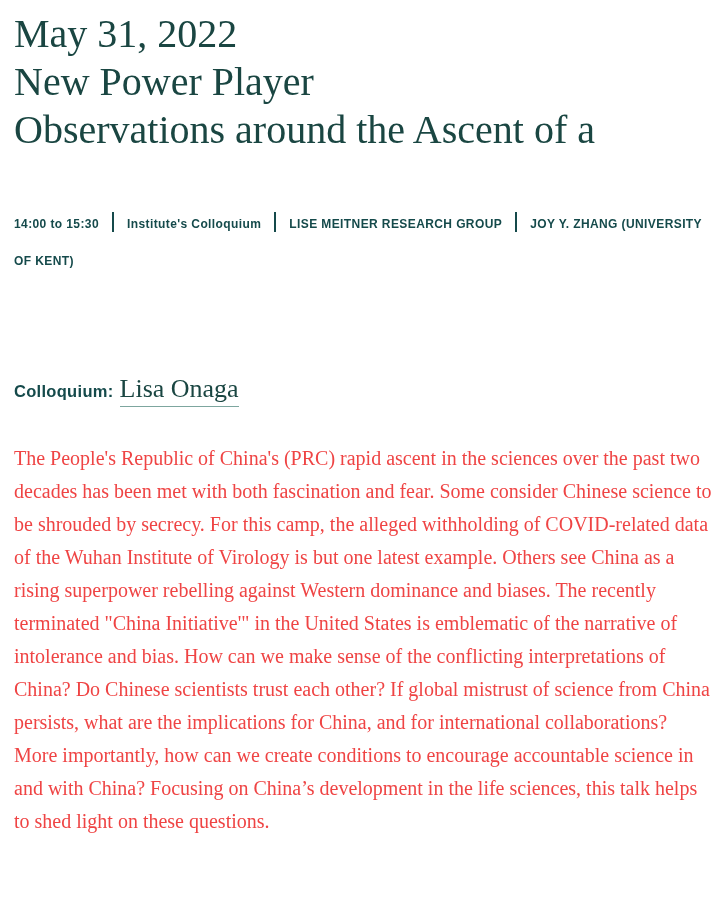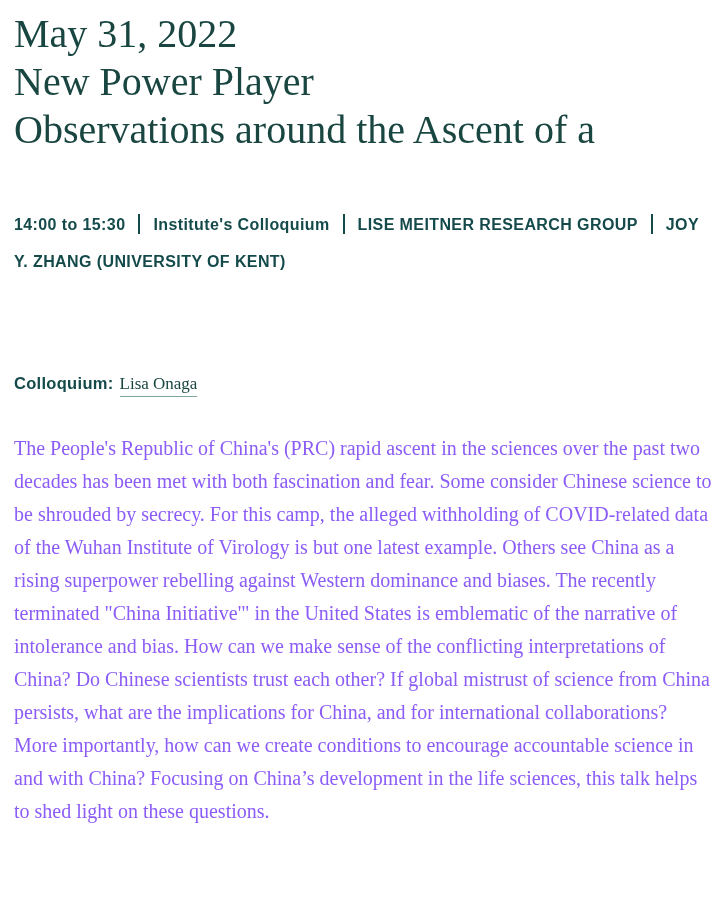--- a/index.html
+++ b/index.html
@@ -25,21 +25,21 @@
     font-size: 40px;
     line-height: 48px;
     color: #1a4642;
   }
   .title-line { display: block; }
   
   .meta {
     margin-top: 52px;
     max-width: 700px;
     color: #154a4b;
-    font-size: 16px;
+    font-size: 12px;
     font-weight: 700;
     letter-spacing: 0.4px;
     line-height: 37px;
   }
   .sep {
     display: inline-block;
     width: 2px;
     height: 20px;
     background: #154a4b;
     vertical-align: -4px;
@@ -50,36 +50,36 @@
     margin-top: 94px;
   }
   .d-label {
     font-size: 16.5px;
     font-weight: 700;
     letter-spacing: 0.3px;
     color: #154a4b;
   }
   .d-link {
     font-family: "Liberation Serif", serif;
-    font-size: 17px;
+    font-size: 26px;
     color: #1a4642;
     text-decoration: none;
     border-bottom: 1px solid #7da69f;
     padding-bottom: 3px;
     margin-left: 6px;
     cursor: pointer;
   }
   
   .abstract {
     margin: 38px 0 0 0;
     max-width: 700px;
     font-family: "Liberation Serif", serif;
     font-size: 20px;
     line-height: 33px;
-    color: #8b5cf6;
+    color: #ef4444;
   }
 </style>
 </head>
 <body>
 
 <div class="page">
 
   <h1 class="title">
     <span class="title-line">May 31, 2022</span>
     <span class="title-line">New Power Player</span>

